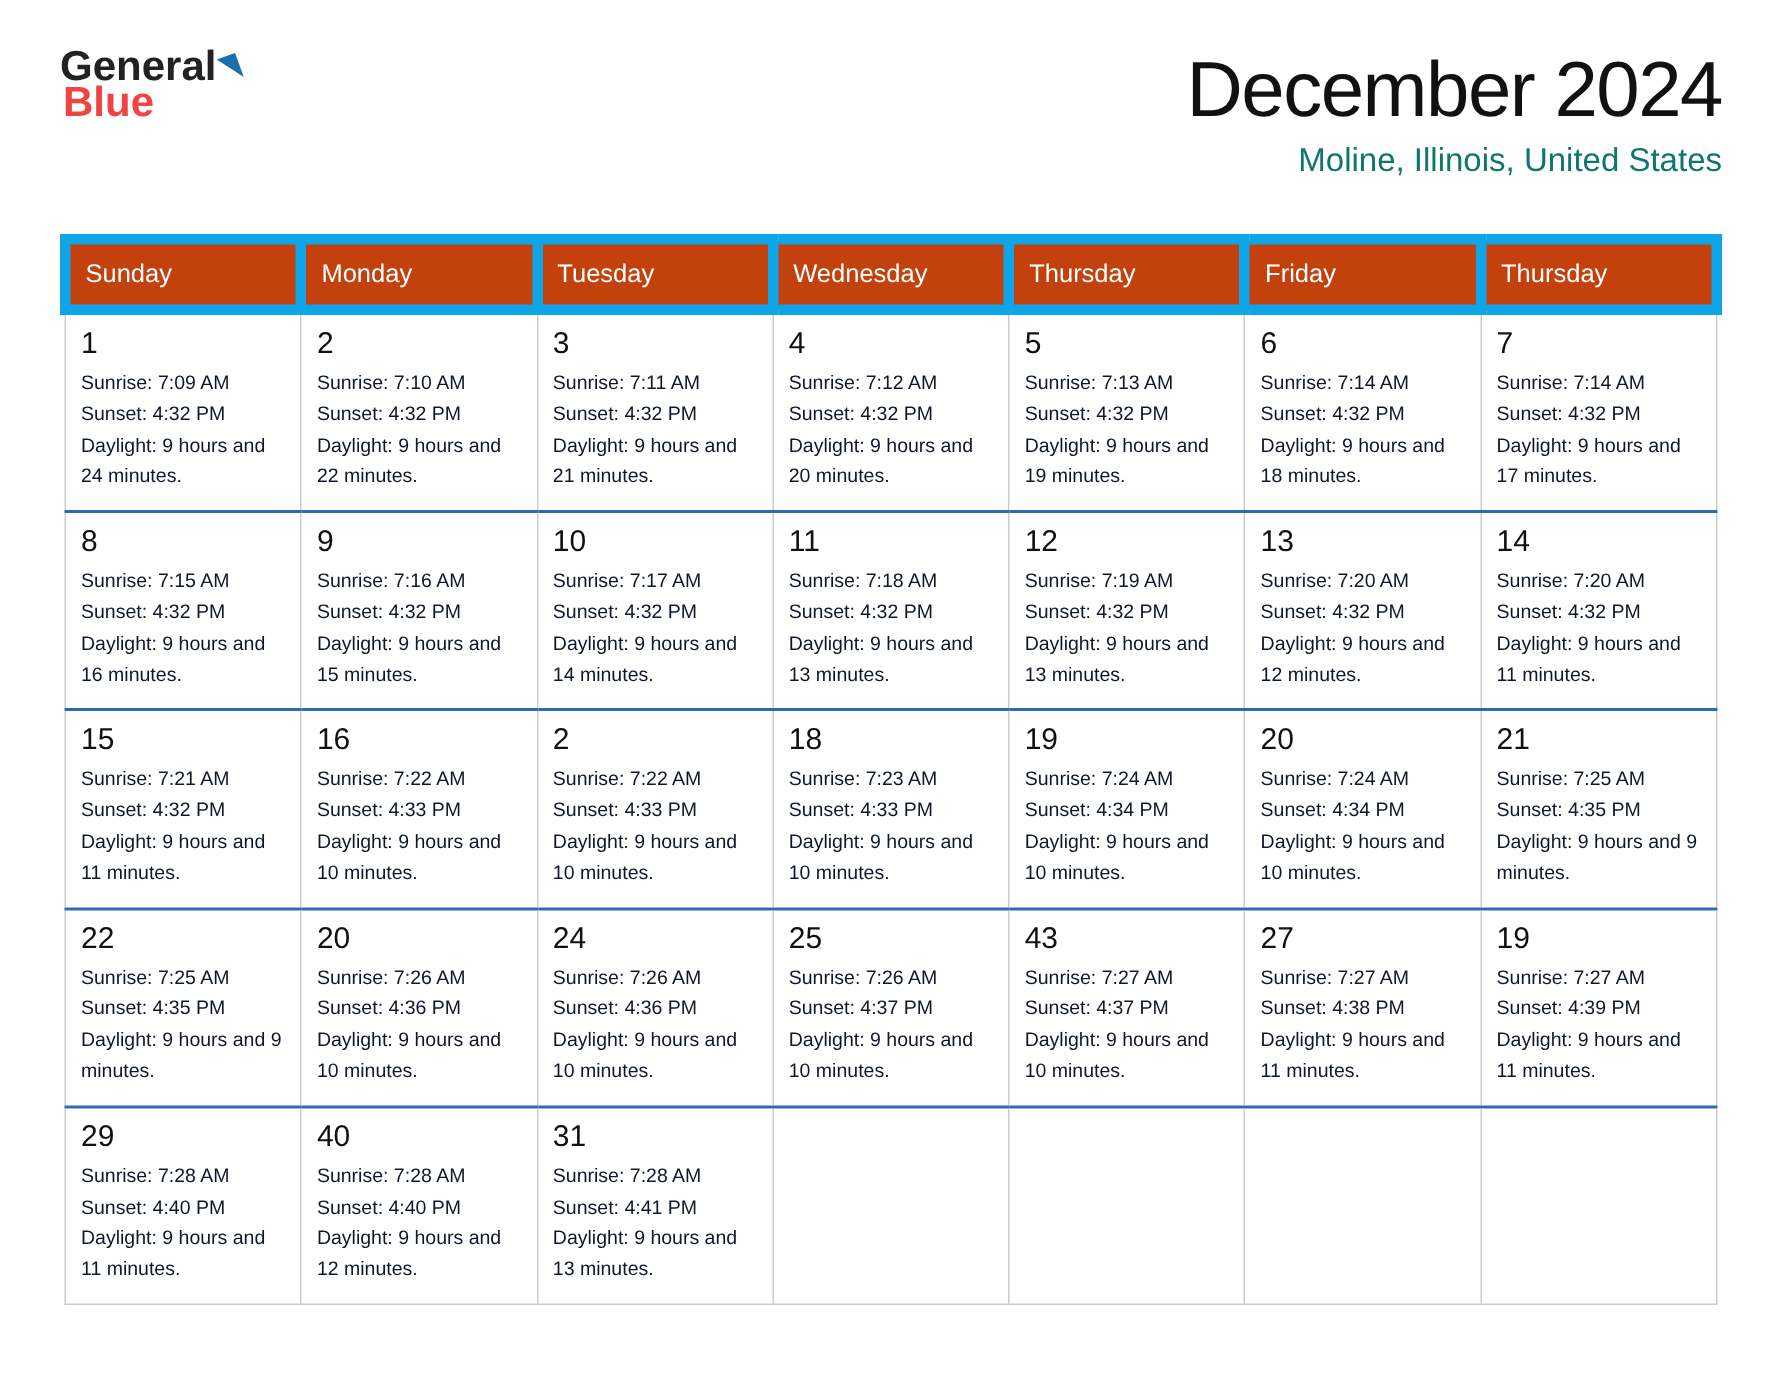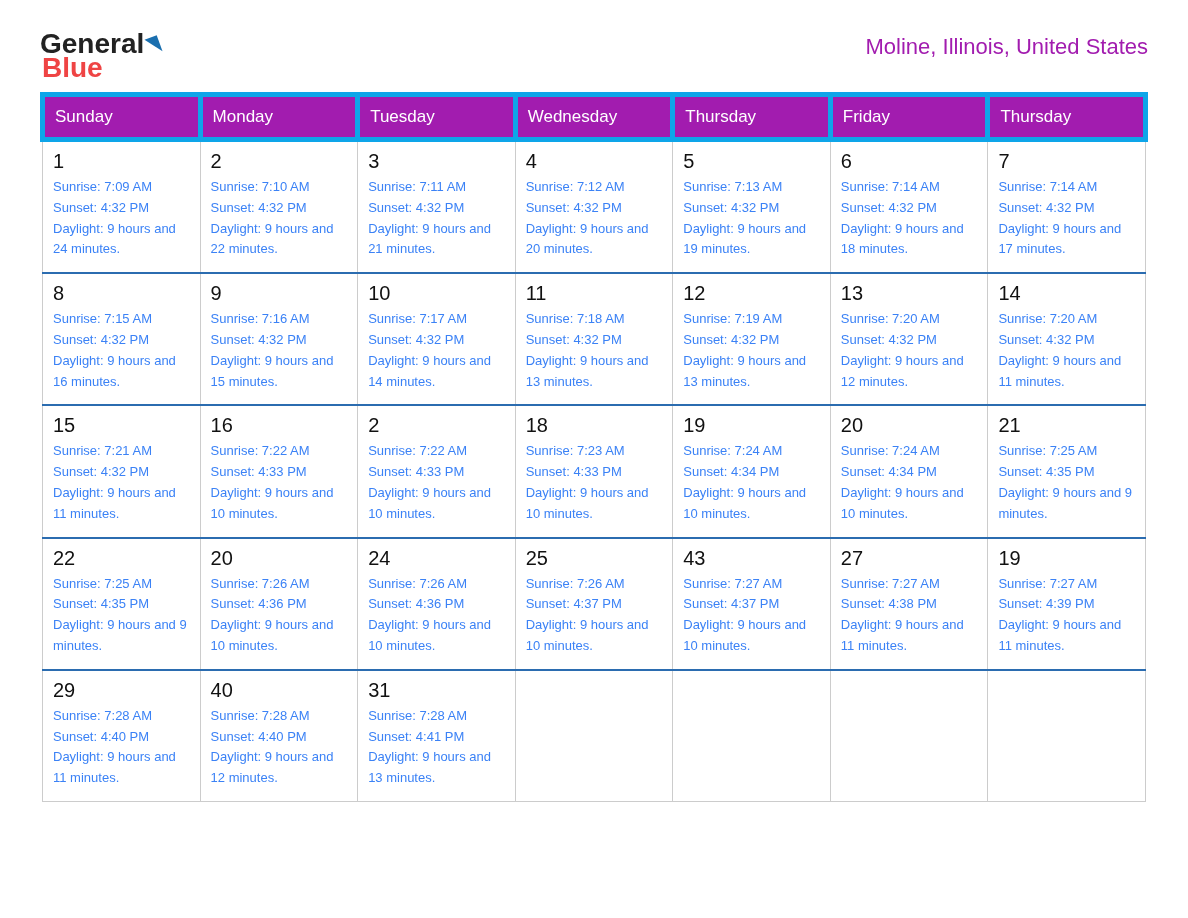--- a/index.html
+++ b/index.html
@@ -6,21 +6,21 @@
     body {
       font-family: Arial, sans-serif;
       background: #fff;
       padding: 30px 40px;
       color: #222;
     }
     .header-row {
       display: flex;
       justify-content: space-between;
       align-items: flex-start;
-      margin-bottom: 8px;
+      margin-bottom: 36px;
     }
     .logo-area {
       display: flex;
       flex-direction: column;
       align-items: flex-start;
     }
     .logo-text {
       display: flex;
       align-items: center;
       font-size: 28px;
@@ -39,36 +39,36 @@
       text-align: right;
     }
     .calendar-title {
       font-size: 52px;
       font-weight: 300;
       color: #111;
       letter-spacing: -1px;
     }
     .calendar-subtitle {
       font-size: 22px;
-      color: #a21caf;
+      color: #0f766e;
       margin-top: 4px;
     }
     .calendar-table {
       width: 100%;
       border-collapse: collapse;
       border: 1px solid #aaa;
     }
     .calendar-table th {
-      background-color: #a21caf;
+      background-color: #c2410c;
       color: #fff;
       font-size: 17px;
       font-weight: normal;
       padding: 10px 10px;
       text-align: left;
-      border: 5px solid #0ea5e9;
+      border: 7px solid #0ea5e9;
     }
     .calendar-table td {
       vertical-align: top;
       padding: 8px 10px 12px 10px;
       border: 1px solid #ccc;
       font-size: 13px;
       color: #333;
       min-width: 140px;
       min-height: 100px;
       background: #fff;
@@ -80,21 +80,21 @@
     .day-number {
       font-size: 20px;
       font-weight: normal;
       color: #111;
       margin-bottom: 4px;
       display: block;
     }
     .day-info {
       font-size: 13px;
       line-height: 1.6;
-      color: #3b82f6;
+      color: #0f172a;
     }
     .empty-cell {
       background: #fff;
     }
     
     .calendar-table tbody tr td {
       border-top: 2px solid #2b6cb0;
     }
     .calendar-table tbody tr:not(:first-child) td {
       border-top: 2px solid #2b6cb0;
@@ -105,20 +105,21 @@
 
 <div class="header-row">
   <div class="logo-area">
     <div class="logo-text">
       <span>General</span>
       <span style="display:inline-block; width:0; height:0; border-left:13px solid transparent; border-right:0px solid transparent; border-top:17px solid #1a6faf; margin-left:3px; transform:rotate(-20deg); margin-bottom:-2px;"></span>
     </div>
     <div class="logo-blue-line" style="color:#ef4444; font-size:28px; font-weight:bold; margin-top:-6px; margin-left:2px;">Blue</div>
   </div>
   <div class="title-area">
+    <div class="calendar-title">December 2024</div>
     <div class="calendar-subtitle">Moline, Illinois, United States</div>
   </div>
 </div>
 
 <table class="calendar-table">
   <thead>
     <tr>
 
     <th>Sunday</th>
         <th>Monday</th>

